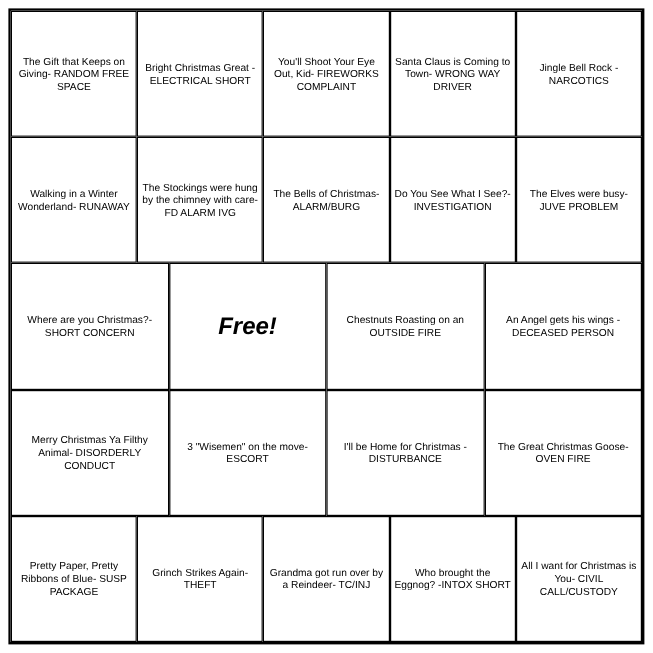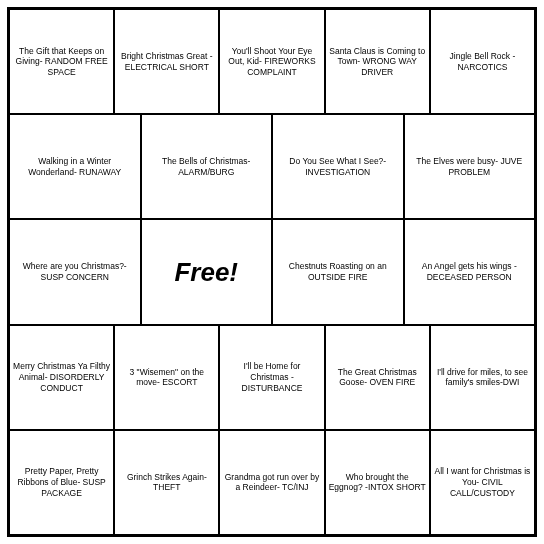--- a/index.html
+++ b/index.html
@@ -31,54 +31,54 @@
       justify-content: center;
       text-align: center;
       font-size: 8.5px;
       line-height: 1.25;
       padding: 3px;
       font-family: Arial, sans-serif;
       color: #000;
       background: #fff;
     }
     .bingo-cell.free {
-      font-size: 26px;
+      font-size: 20px;
       font-weight: bold;
       font-style: italic;
     }
   </style>
 </head>
 <body>
 
 <div class="bingo-card">
 <div class="bingo-row">
       <div class="bingo-cell">The Gift that Keeps on Giving- RANDOM FREE SPACE</div>
       <div class="bingo-cell">Bright Christmas Great - ELECTRICAL SHORT</div>
       <div class="bingo-cell">You'll Shoot Your Eye Out, Kid- FIREWORKS COMPLAINT</div>
       <div class="bingo-cell">Santa Claus is Coming to Town- WRONG WAY DRIVER</div>
       <div class="bingo-cell">Jingle Bell Rock - NARCOTICS</div>
     </div>
     <div class="bingo-row">
       <div class="bingo-cell">Walking in a Winter Wonderland- RUNAWAY</div>
+      <div class="bingo-cell">The Stockings were hung by the chimney with care- FD ALARM IVG</div>
       <div class="bingo-cell">The Bells of Christmas- ALARM/BURG</div>
       <div class="bingo-cell">Do You See What I See?- INVESTIGATION</div>
       <div class="bingo-cell">The Elves were busy- JUVE PROBLEM</div>
     </div>
     <div class="bingo-row">
-      <div class="bingo-cell">Where are you Christmas?- SUSP CONCERN</div>
+      <div class="bingo-cell">Where are you Christmas?- SHORT CONCERN</div>
       <div class="bingo-cell free">Free!</div>
       <div class="bingo-cell">Chestnuts Roasting on an OUTSIDE FIRE</div>
       <div class="bingo-cell">An Angel gets his wings - DECEASED PERSON</div>
     </div>
     <div class="bingo-row">
       <div class="bingo-cell">Merry Christmas Ya Filthy Animal- DISORDERLY CONDUCT</div>
       <div class="bingo-cell">3 "Wisemen" on the move- ESCORT</div>
       <div class="bingo-cell">I'll be Home for Christmas - DISTURBANCE</div>
       <div class="bingo-cell">The Great Christmas Goose- OVEN FIRE</div>
-      <div class="bingo-cell">I'll drive for miles, to see family's smiles-DWI</div>
     </div>
     <div class="bingo-row">
       <div class="bingo-cell">Pretty Paper, Pretty Ribbons of Blue- SUSP PACKAGE</div>
       <div class="bingo-cell">Grinch Strikes Again- THEFT</div>
       <div class="bingo-cell">Grandma got run over by a Reindeer- TC/INJ</div>
       <div class="bingo-cell">Who brought the Eggnog? -INTOX SHORT</div>
       <div class="bingo-cell">All I want for Christmas is You- CIVIL CALL/CUSTODY</div>
     </div>
   </div>
 

